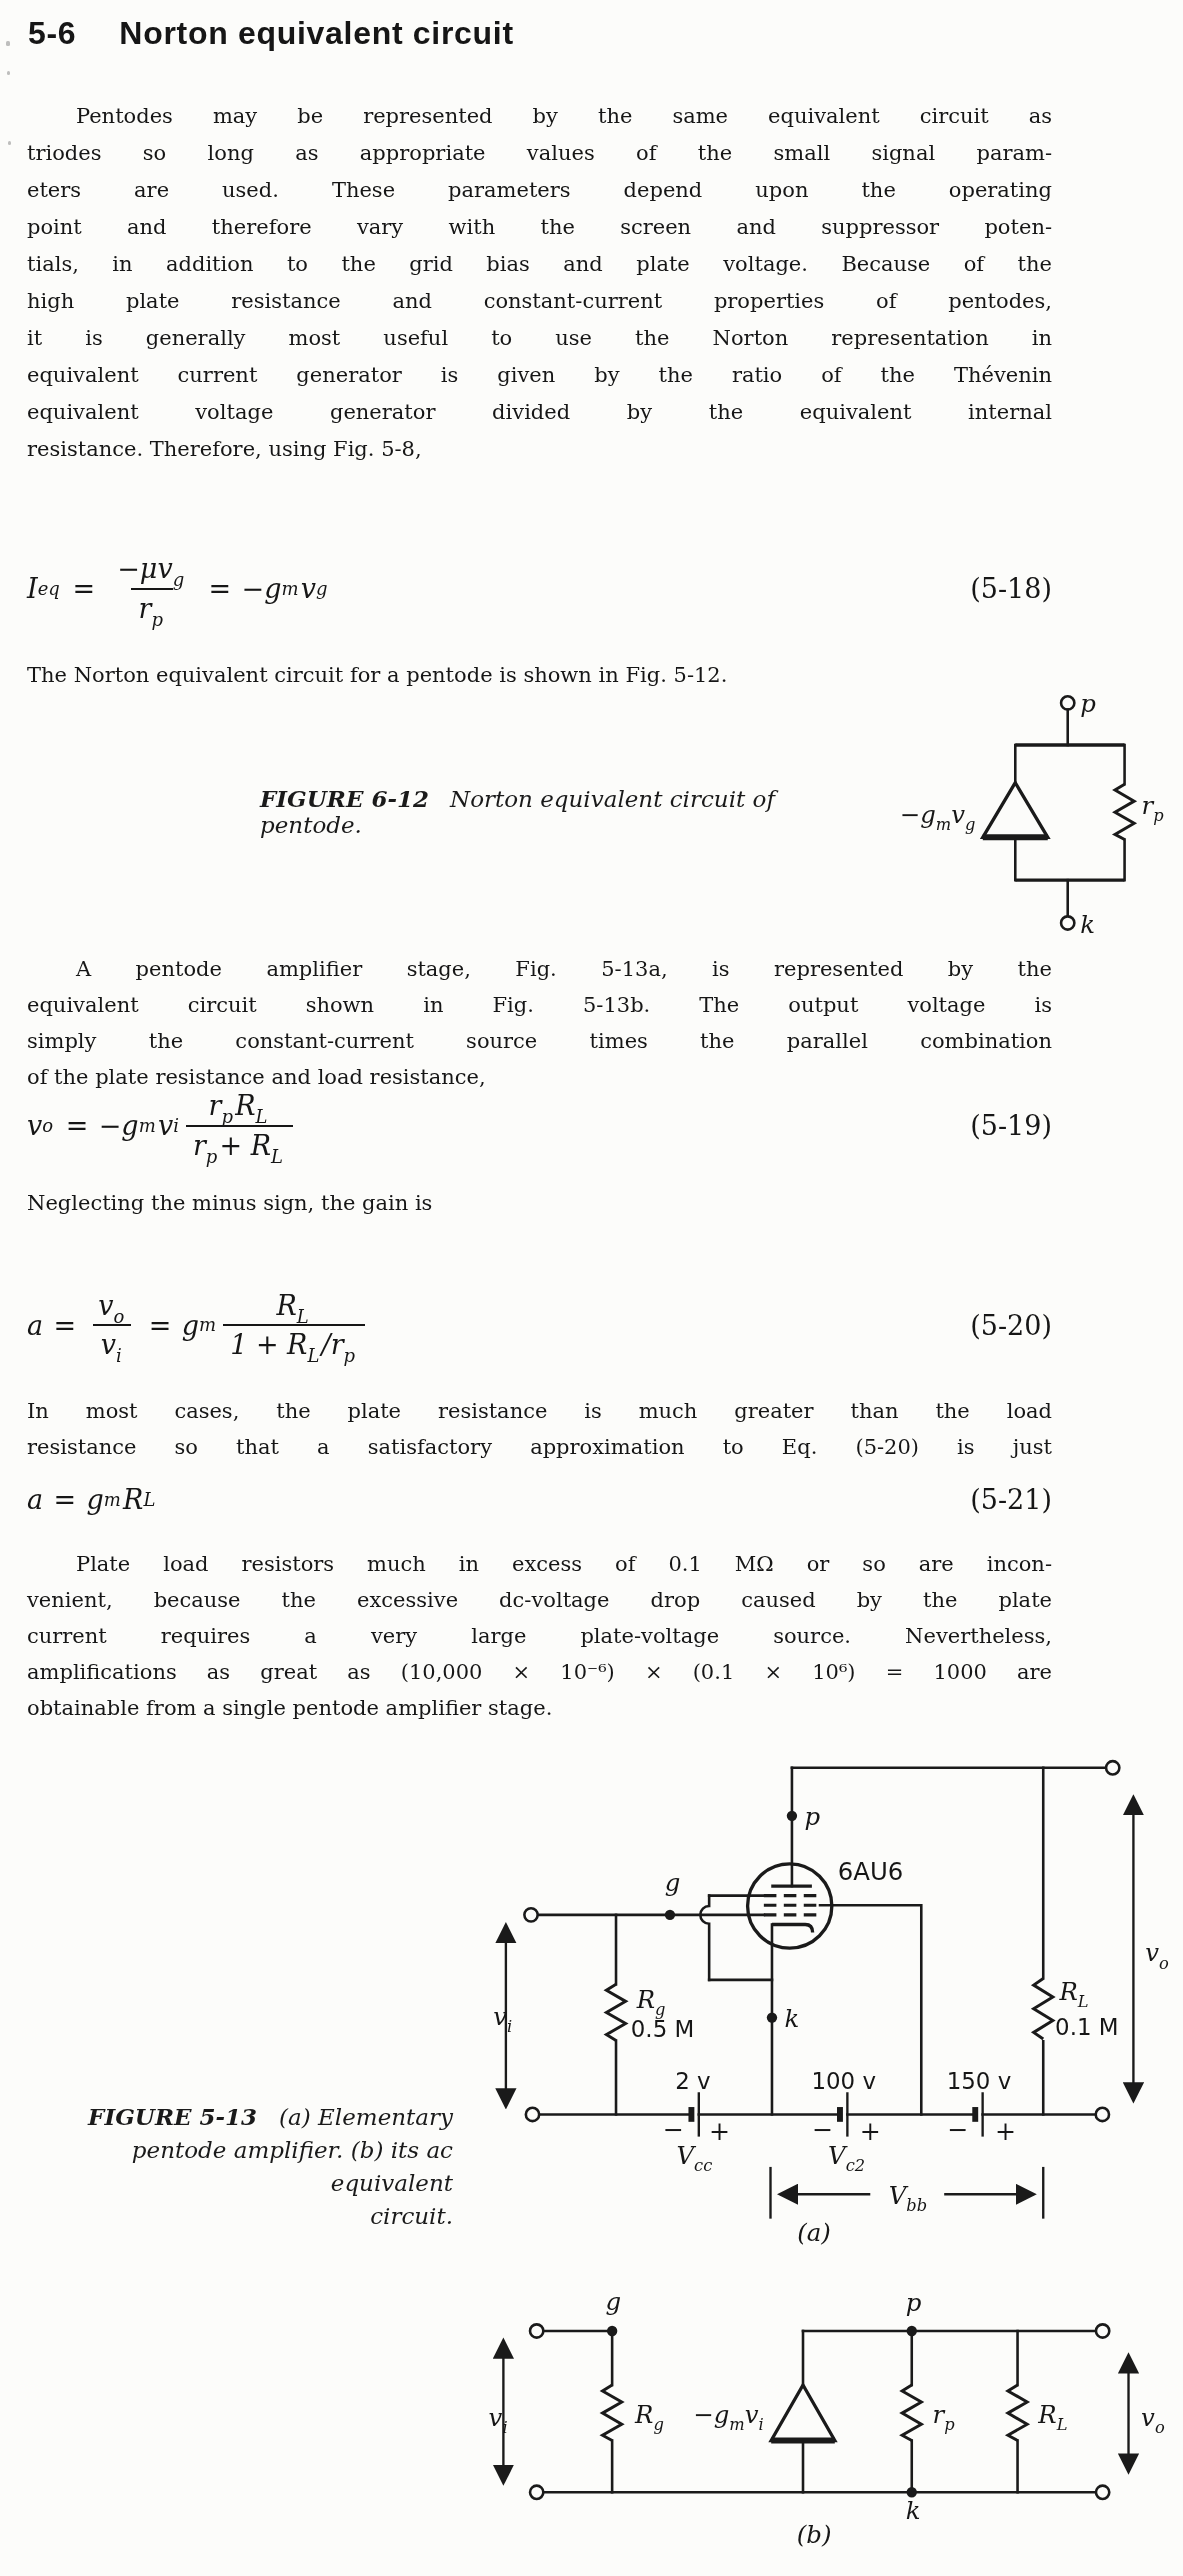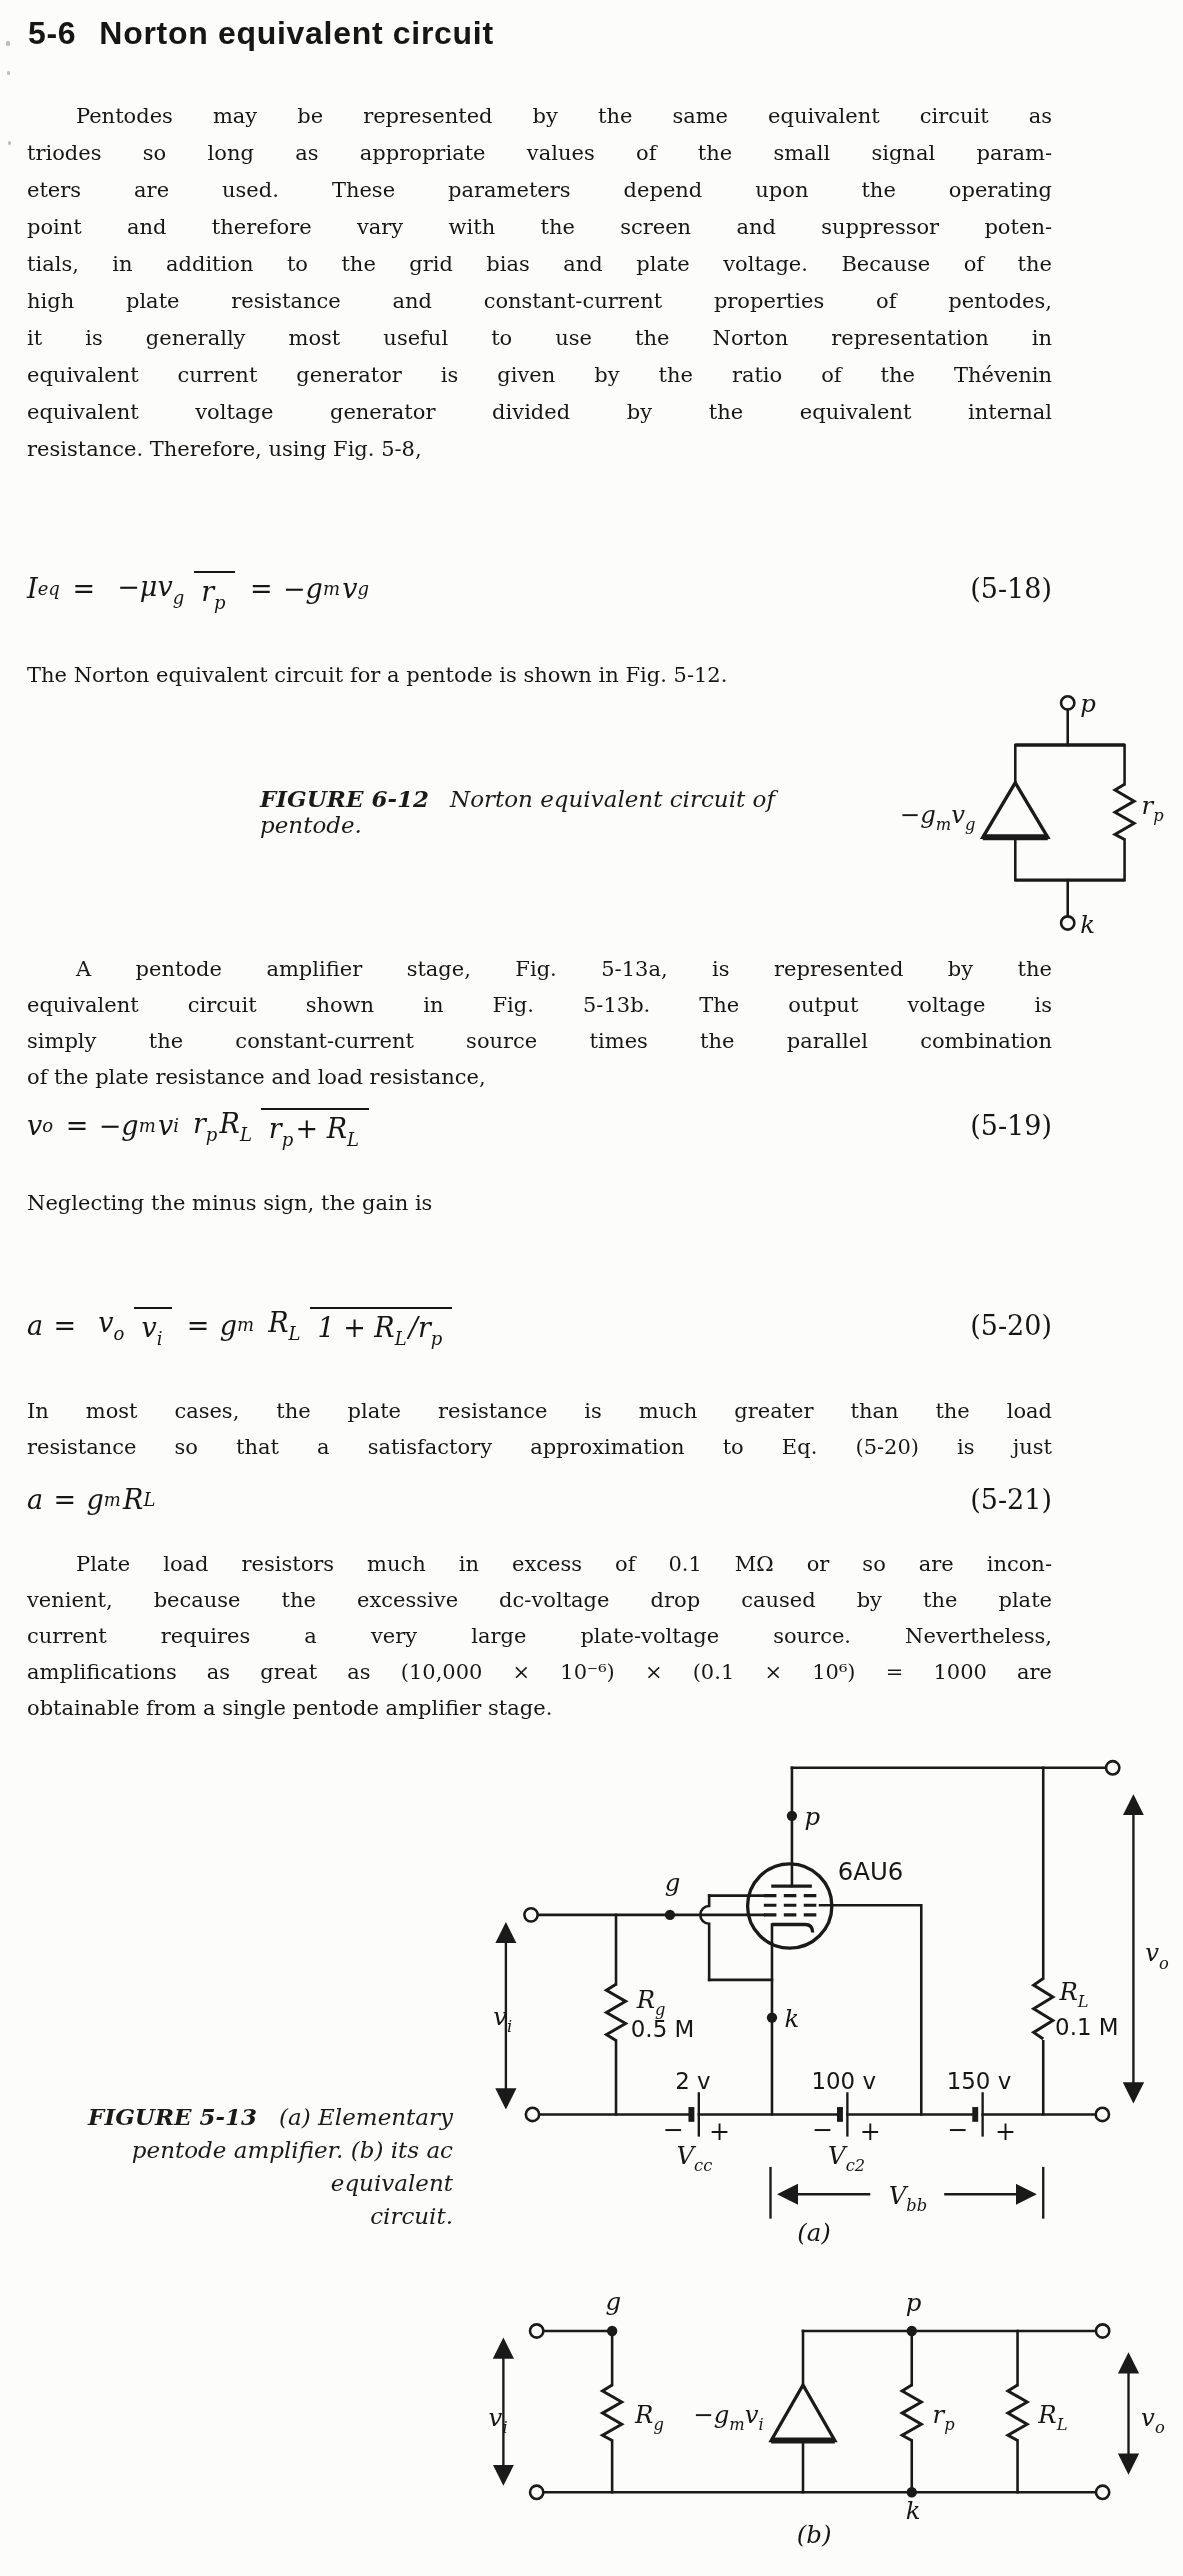--- a/index.html
+++ b/index.html
@@ -1,34 +1,34 @@
 <!DOCTYPE html>
 <html style="font-size:12px"><head>
 <meta charset="utf-8">
 <style>
   html,body{margin:0;padding:0;}
   body{width:1183px;height:2576px;position:relative;background:#fcfcfa;color:#161616;
        font-family:"DejaVu Serif",serif;overflow:hidden;}
   .abs{position:absolute;}
   
-  #header{top:15px;left:28px;display:flex;gap:23px;align-items:baseline;
+  #header{top:15px;left:28px;display:flex;gap:43px;align-items:baseline;
           font-family:"Liberation Sans",sans-serif;font-weight:bold;font-size:32px;letter-spacing:0.7px;}
   
   .pblock{left:27px;width:1025px;}
   .pline{font-size:21px;line-height:37px;text-align:justify;text-align-last:justify;text-justify:inter-word;}
   .lh48 .pline{line-height:36px;}
   .lh49 .pline{line-height:36px;}
   .short{text-align-last:left;}
   .indent{text-indent:49px;}
   
   .eq{position:absolute;left:27px;width:1025px;display:flex;align-items:center;
       font-style:italic;font-size:27px;}
   .eq sub{font-size:18px;font-style:italic;line-height:0;vertical-align:-8.1px;margin-right:2.2px;}
   .eqsp{margin:0 10.4px;}
-  .frac{display:inline-flex;flex-direction:row;margin:0 4.4px;}
+  .frac{display:inline-flex;flex-direction:column;align-items:center;margin:0 4.4px;}
   .frac .num{padding:0 7.4px 3.7px;}
   .frac .den{border-top:2.2px solid #161616;padding:3px 7.4px 0;}
   .eqnum{margin-left:auto;font-style:normal;}
   
   .cap{font-style:italic;font-size:23px;color:#1a1a1a;}
   .capb{font-weight:bold;margin-right:21px;}
   #cap12{top:785px;left:260px;width:614px;}
   #cap13{top:2100px;left:60px;width:393px;text-align:right;line-height:33px;}
   
   svg{position:absolute;overflow:visible;}

